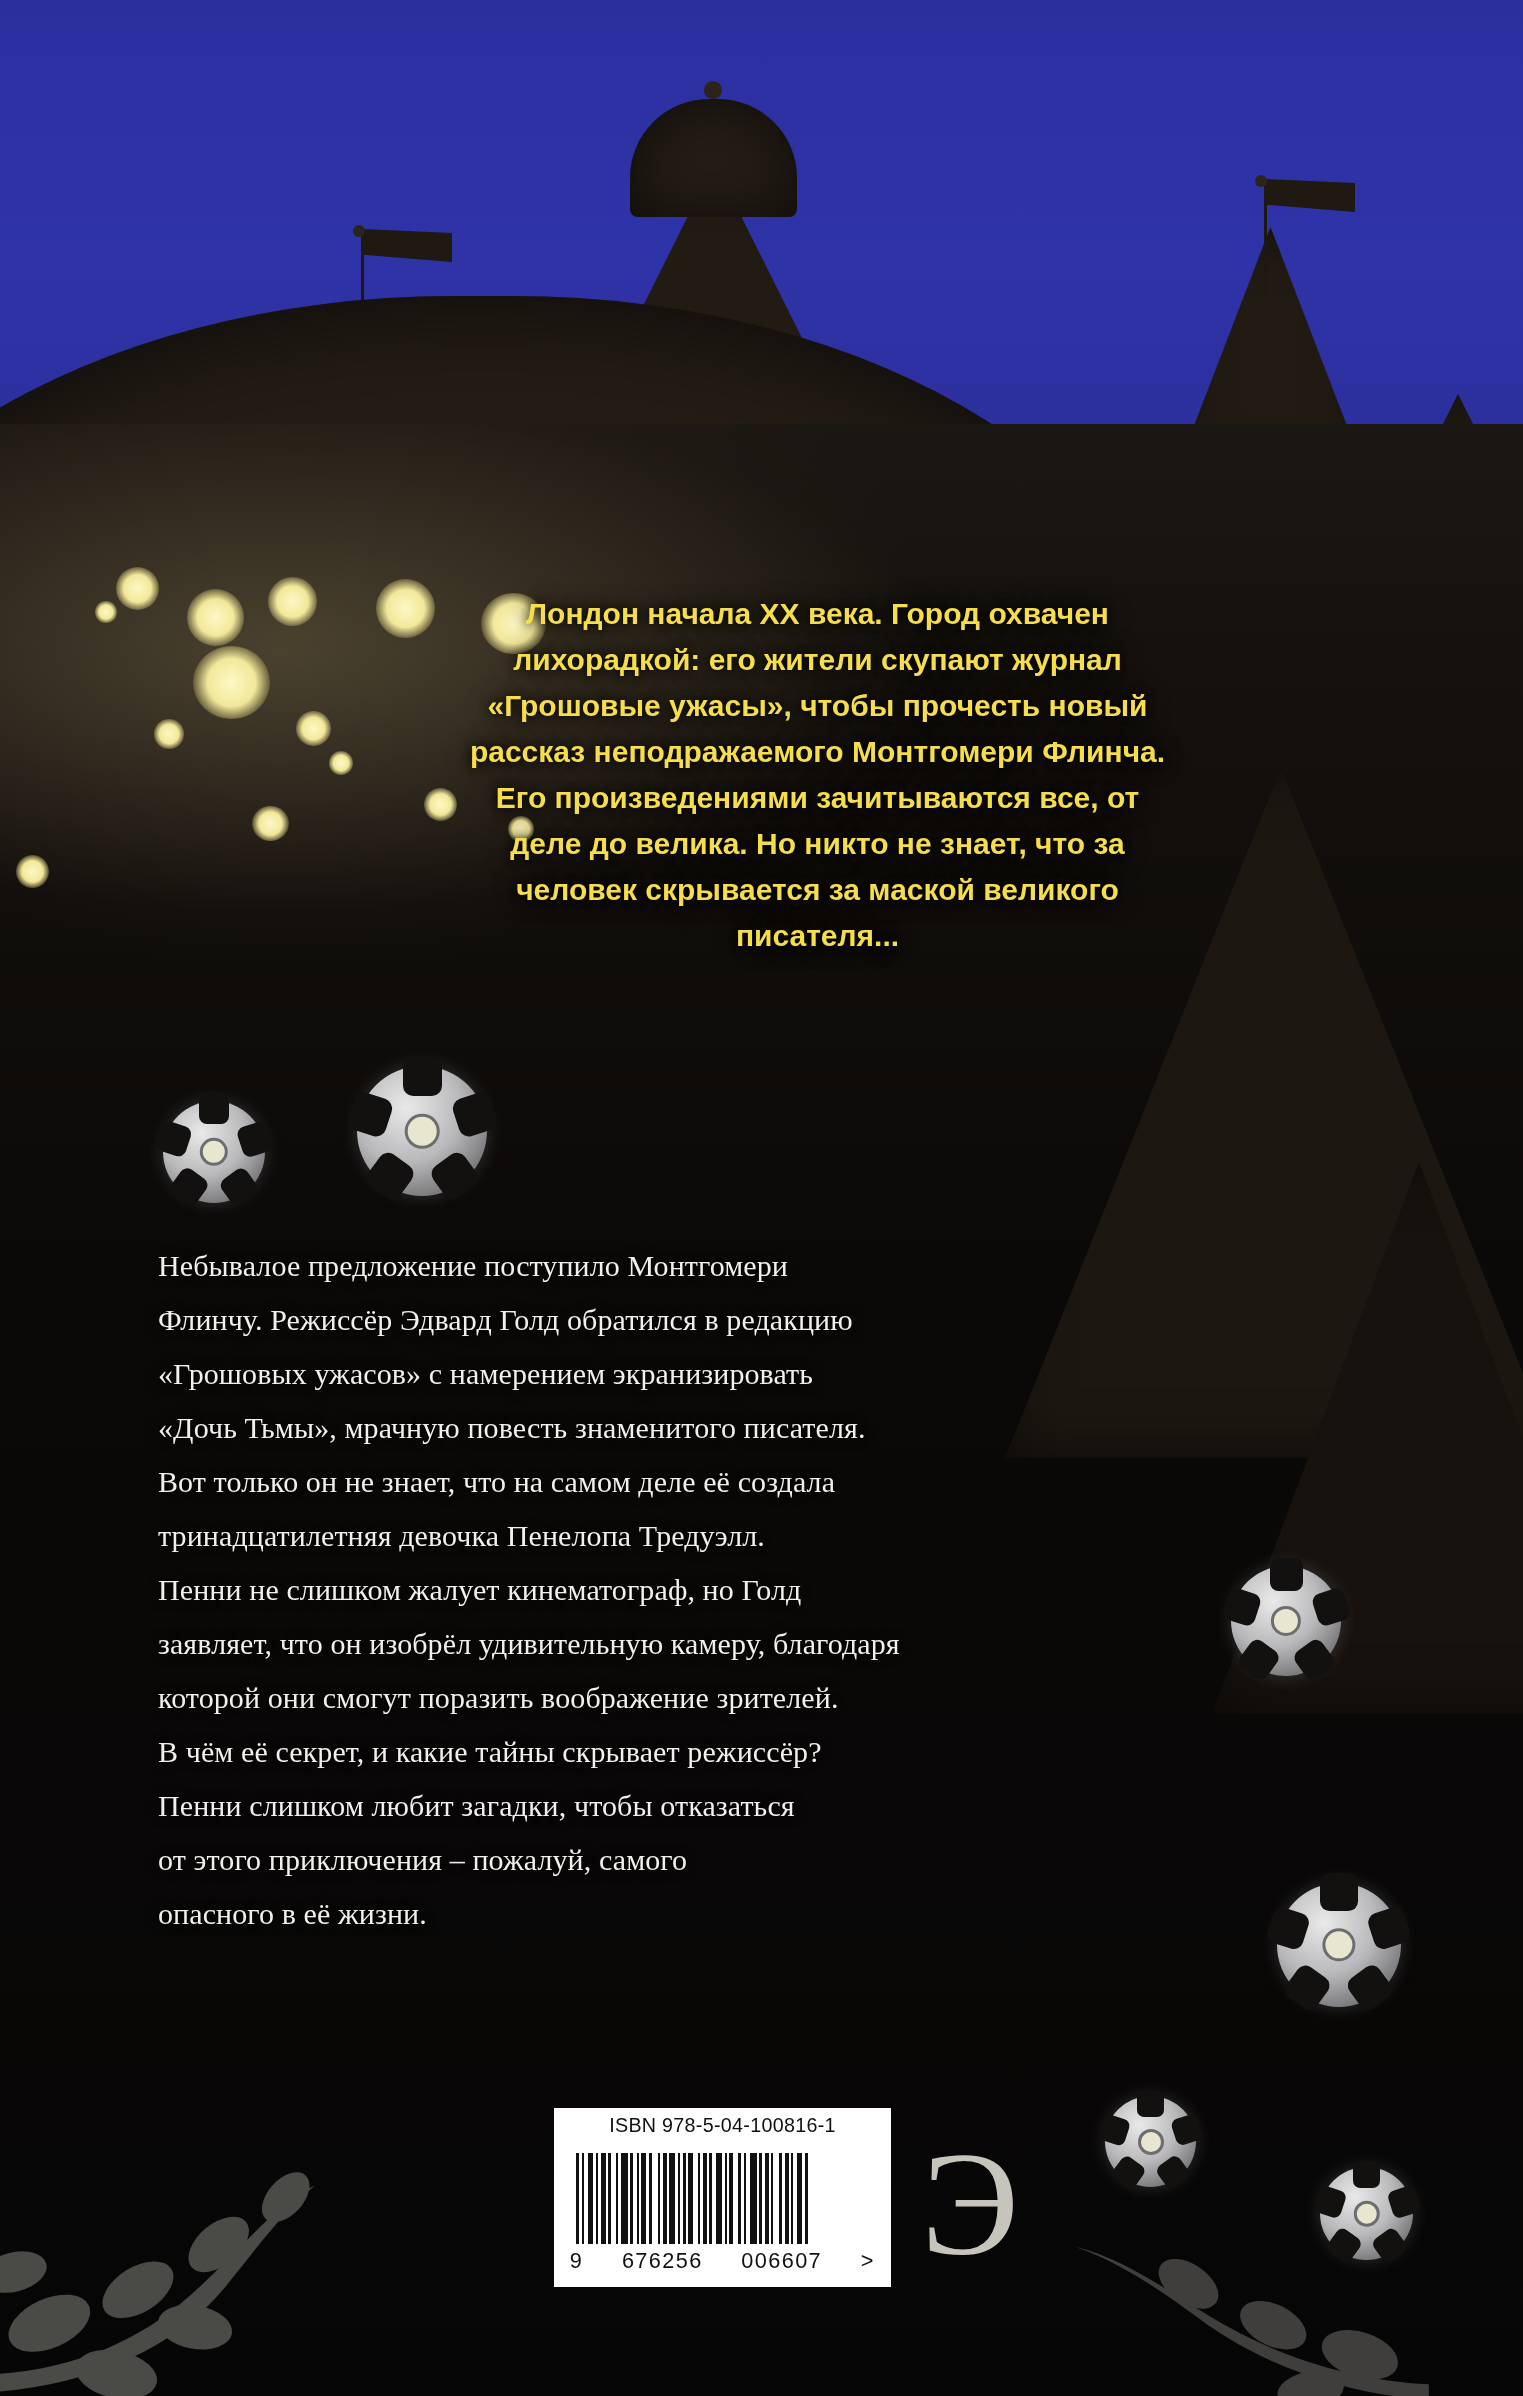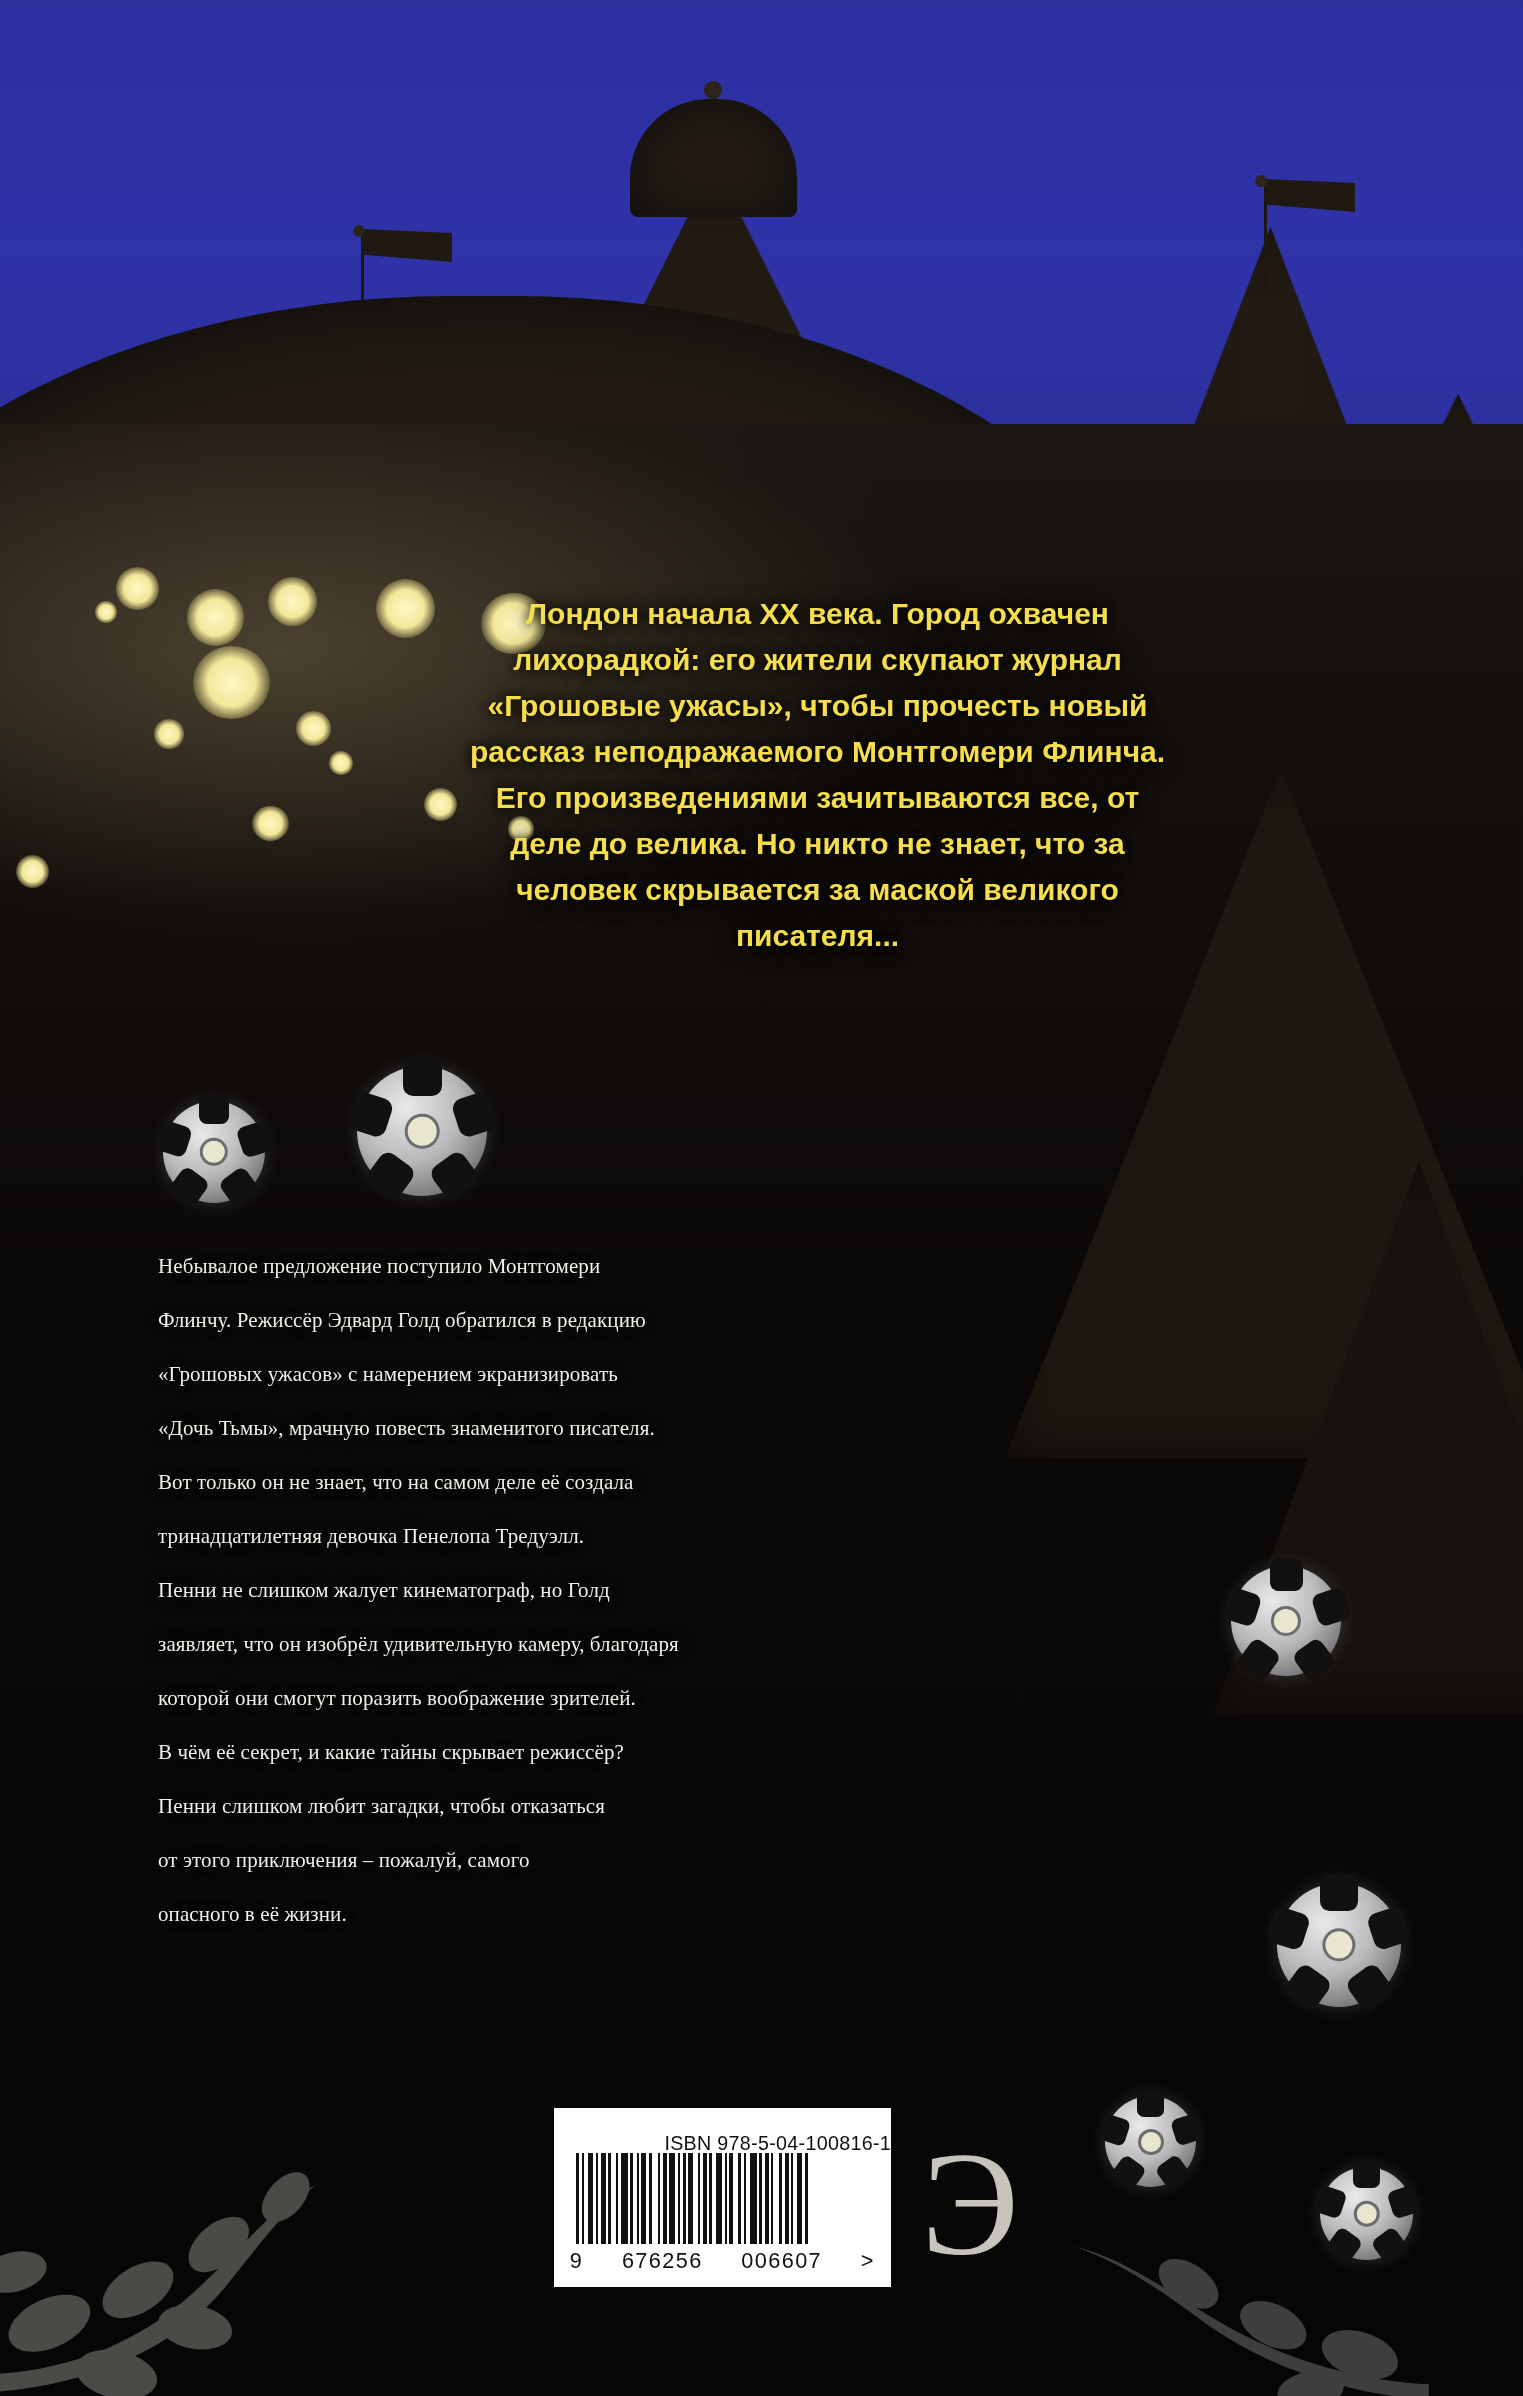--- a/index.html
+++ b/index.html
@@ -178,42 +178,42 @@
     text-shadow: 0 0 9.9px rgba(0,0,0,.95), 0 0 23.6px rgba(0,0,0,.8);
   }
 
   
   .desc {
     position: absolute;
     left: 158px; top: 1239px;
     width: 1241px;
     color: #f2f0ec;
     font-family: "Liberation Serif", serif;
-    font-size: 21px;
+    font-size: 30px;
     line-height: 54px;
     letter-spacing: 0.1px;
     text-shadow: 0 0 11.8px rgba(0,0,0,.9);
   }
   .desc p { margin: 0; white-space: pre-line; }
 
   
   .isbn-box {
     position: absolute;
     left: 554px; top: 2108px;
     width: 337px;
     height: 179px;
     background: #fff;
     padding: 0;
   }
   .isbn-text {
     font-family: "Liberation Sans", sans-serif;
     font-size: 19.7px;
     color: #111;
-    text-align: right;
-    padding-top: 24px;
+    text-align: center;
+    padding-top: 6px;
     letter-spacing: 0.3px;
   }
   .barcode {
     position: absolute;
     left: 21.7px; top: 45px;
     width: 294px;
     height: 91px;
     display: flex;
     align-items: flex-end;
   }

